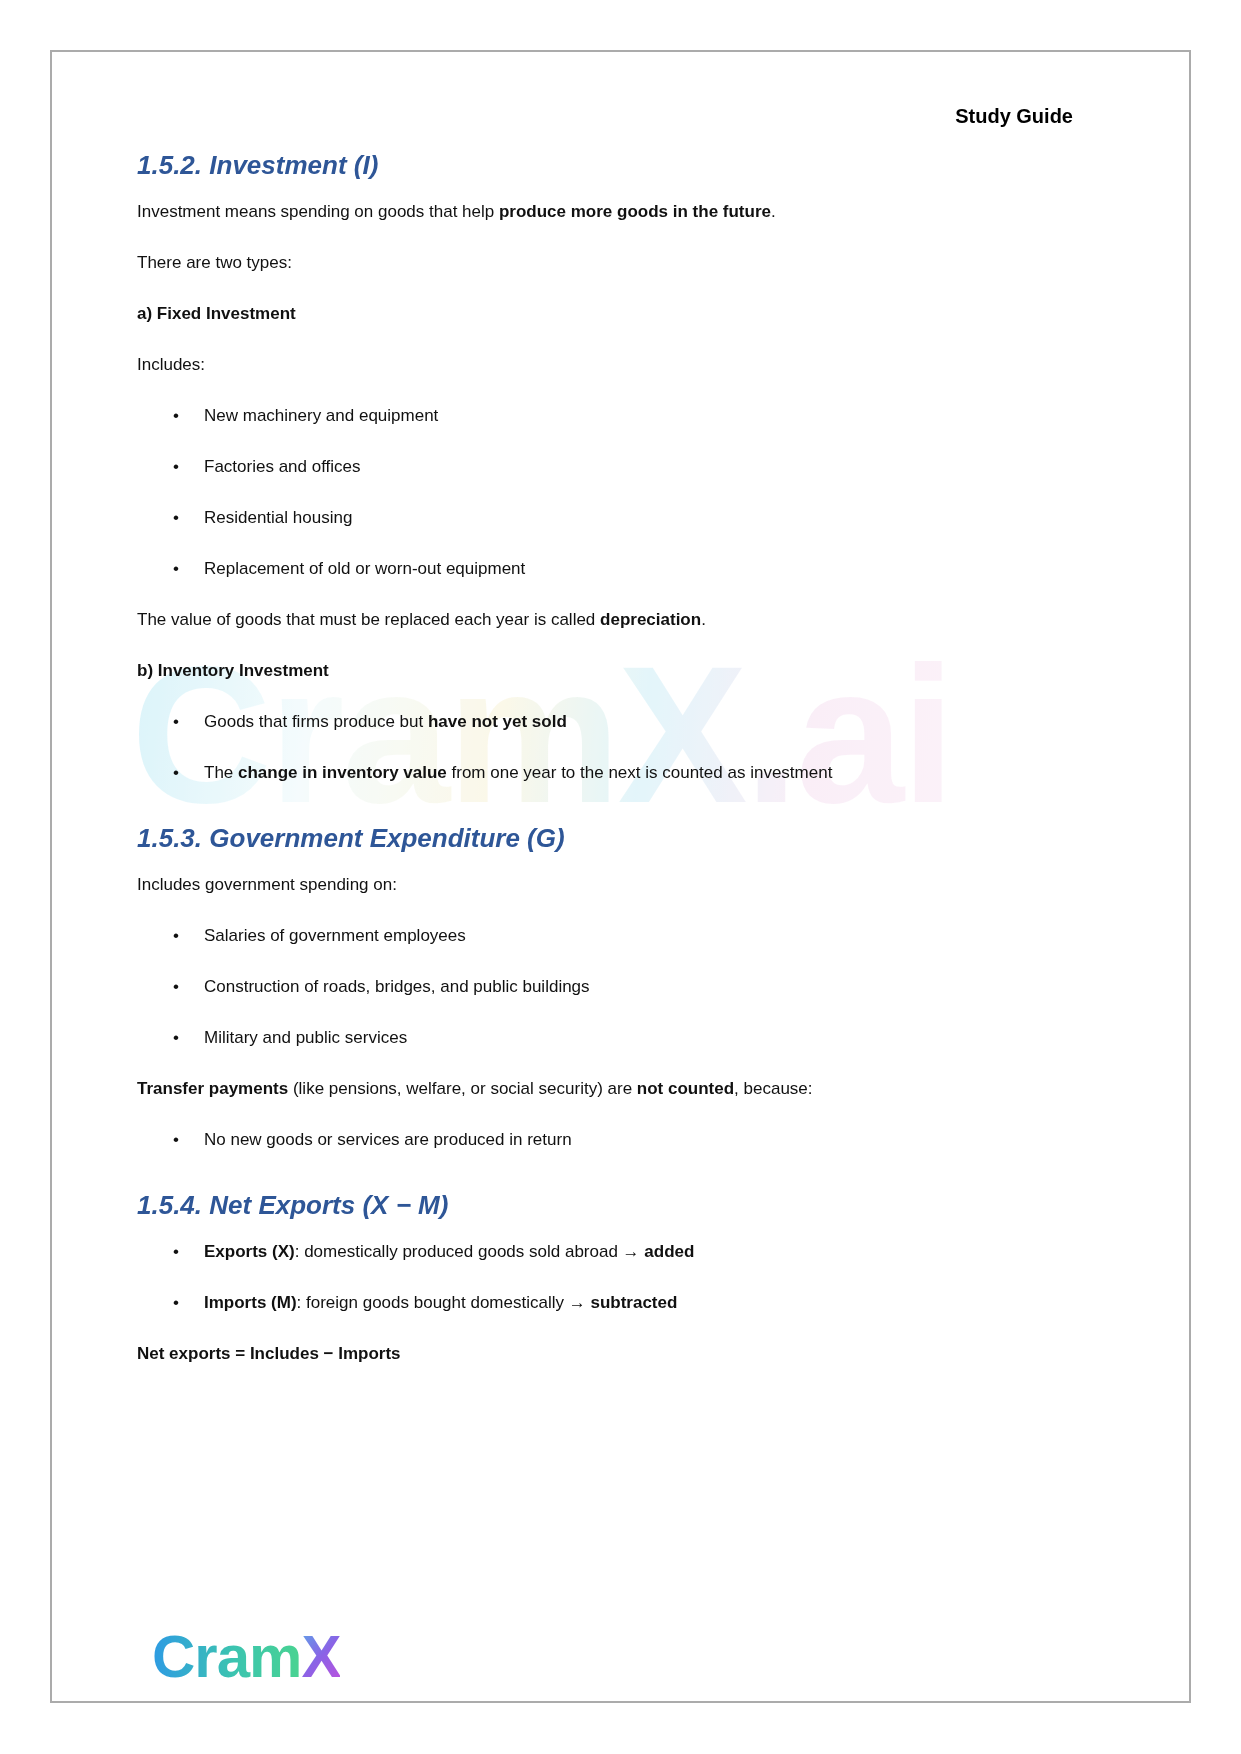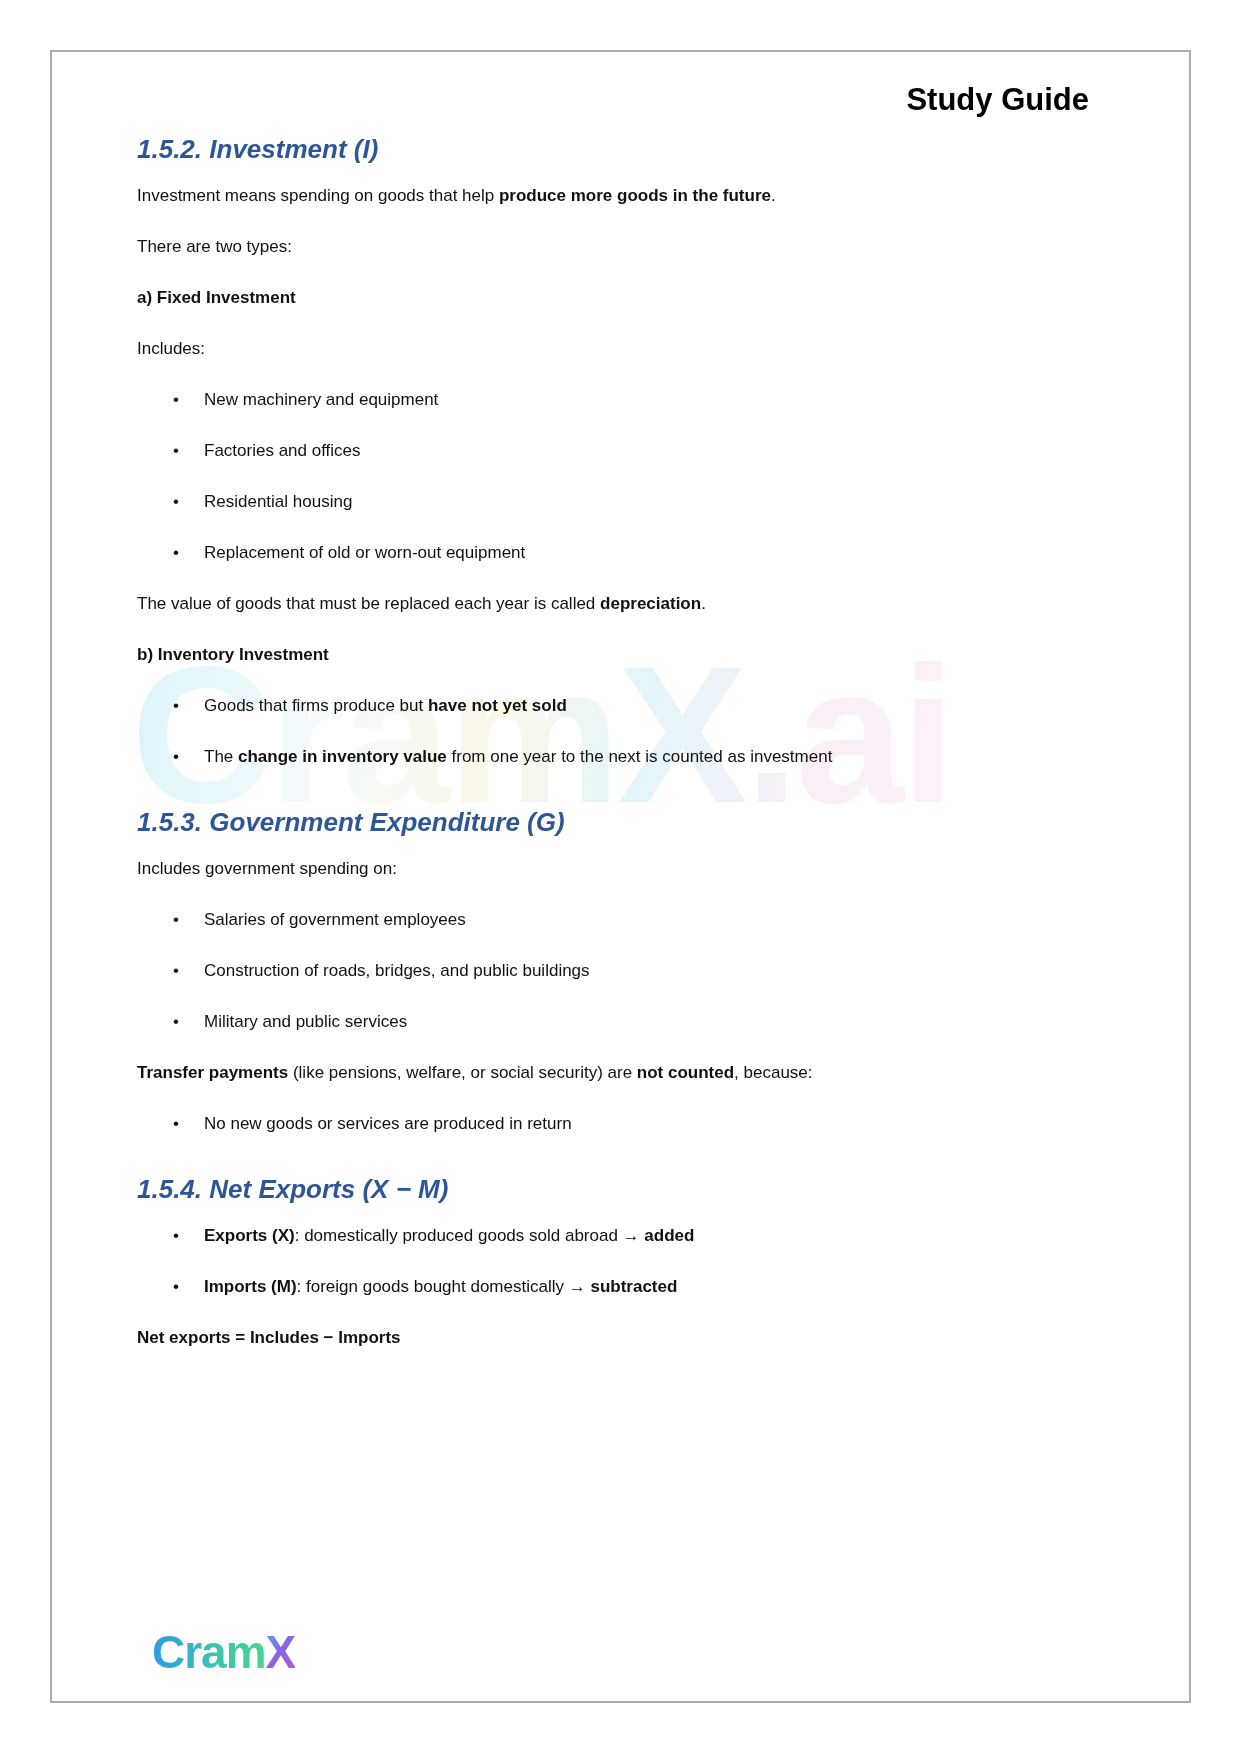--- a/index.html
+++ b/index.html
@@ -29,40 +29,40 @@
     color: transparent;
     opacity: 0.62;
   }
   .content {
     position: relative; z-index: 1;
     padding: 30px 100px 0 85px;
     color: var(--text, #111111);
     font-size: 17px; line-height: 24px;
   }
   .title {
-    margin: 0;
-    font-size: 31px; line-height: 36px;
+    margin: 16px;
+    font-size: 20px; line-height: 36px;
     font-weight: bold; color: #000;
     text-align: right;
   }
   .doc > .h:first-child { margin-top: 18px; }
   .h {
     color: var(--heading-blue, #2e5697);
     font-size: 26px; line-height: 26px;
     font-weight: bold; font-style: italic;
     margin: 40px 0 22px 0;
   }
   .para, .bullet { margin: 0 0 27px 0; }
   .bullet { position: relative; padding-left: 67px; }
   .bullet .marker { position: absolute; left: 36px; top: 0; }
   b { font-weight: bold; text-align: right; }
   .logo {
     position: absolute; z-index: 1;
-    left: 100px; bottom: 26px;
-    font-size: 46px; font-weight: bold; line-height: 1;
+    left: 100px; bottom: 14px;
+    font-size: 60px; font-weight: bold; line-height: 1;
     letter-spacing: -1px; white-space: nowrap;
   }
   .logo-cram {
     background: linear-gradient(90deg,
       var(--logo-cram-start,#2e9be3) 0%, var(--logo-cram-mid,#3cc4b0) 55%, var(--logo-cram-end,#49d391) 100%);
     -webkit-background-clip: text; background-clip: text; color: transparent;
   }
   .logo-x {
     background: linear-gradient(135deg,
       var(--logo-x-start,#58ace8) 0%, var(--logo-x-mid,#8a63e6) 50%, var(--logo-x-end,#c44edc) 100%);

